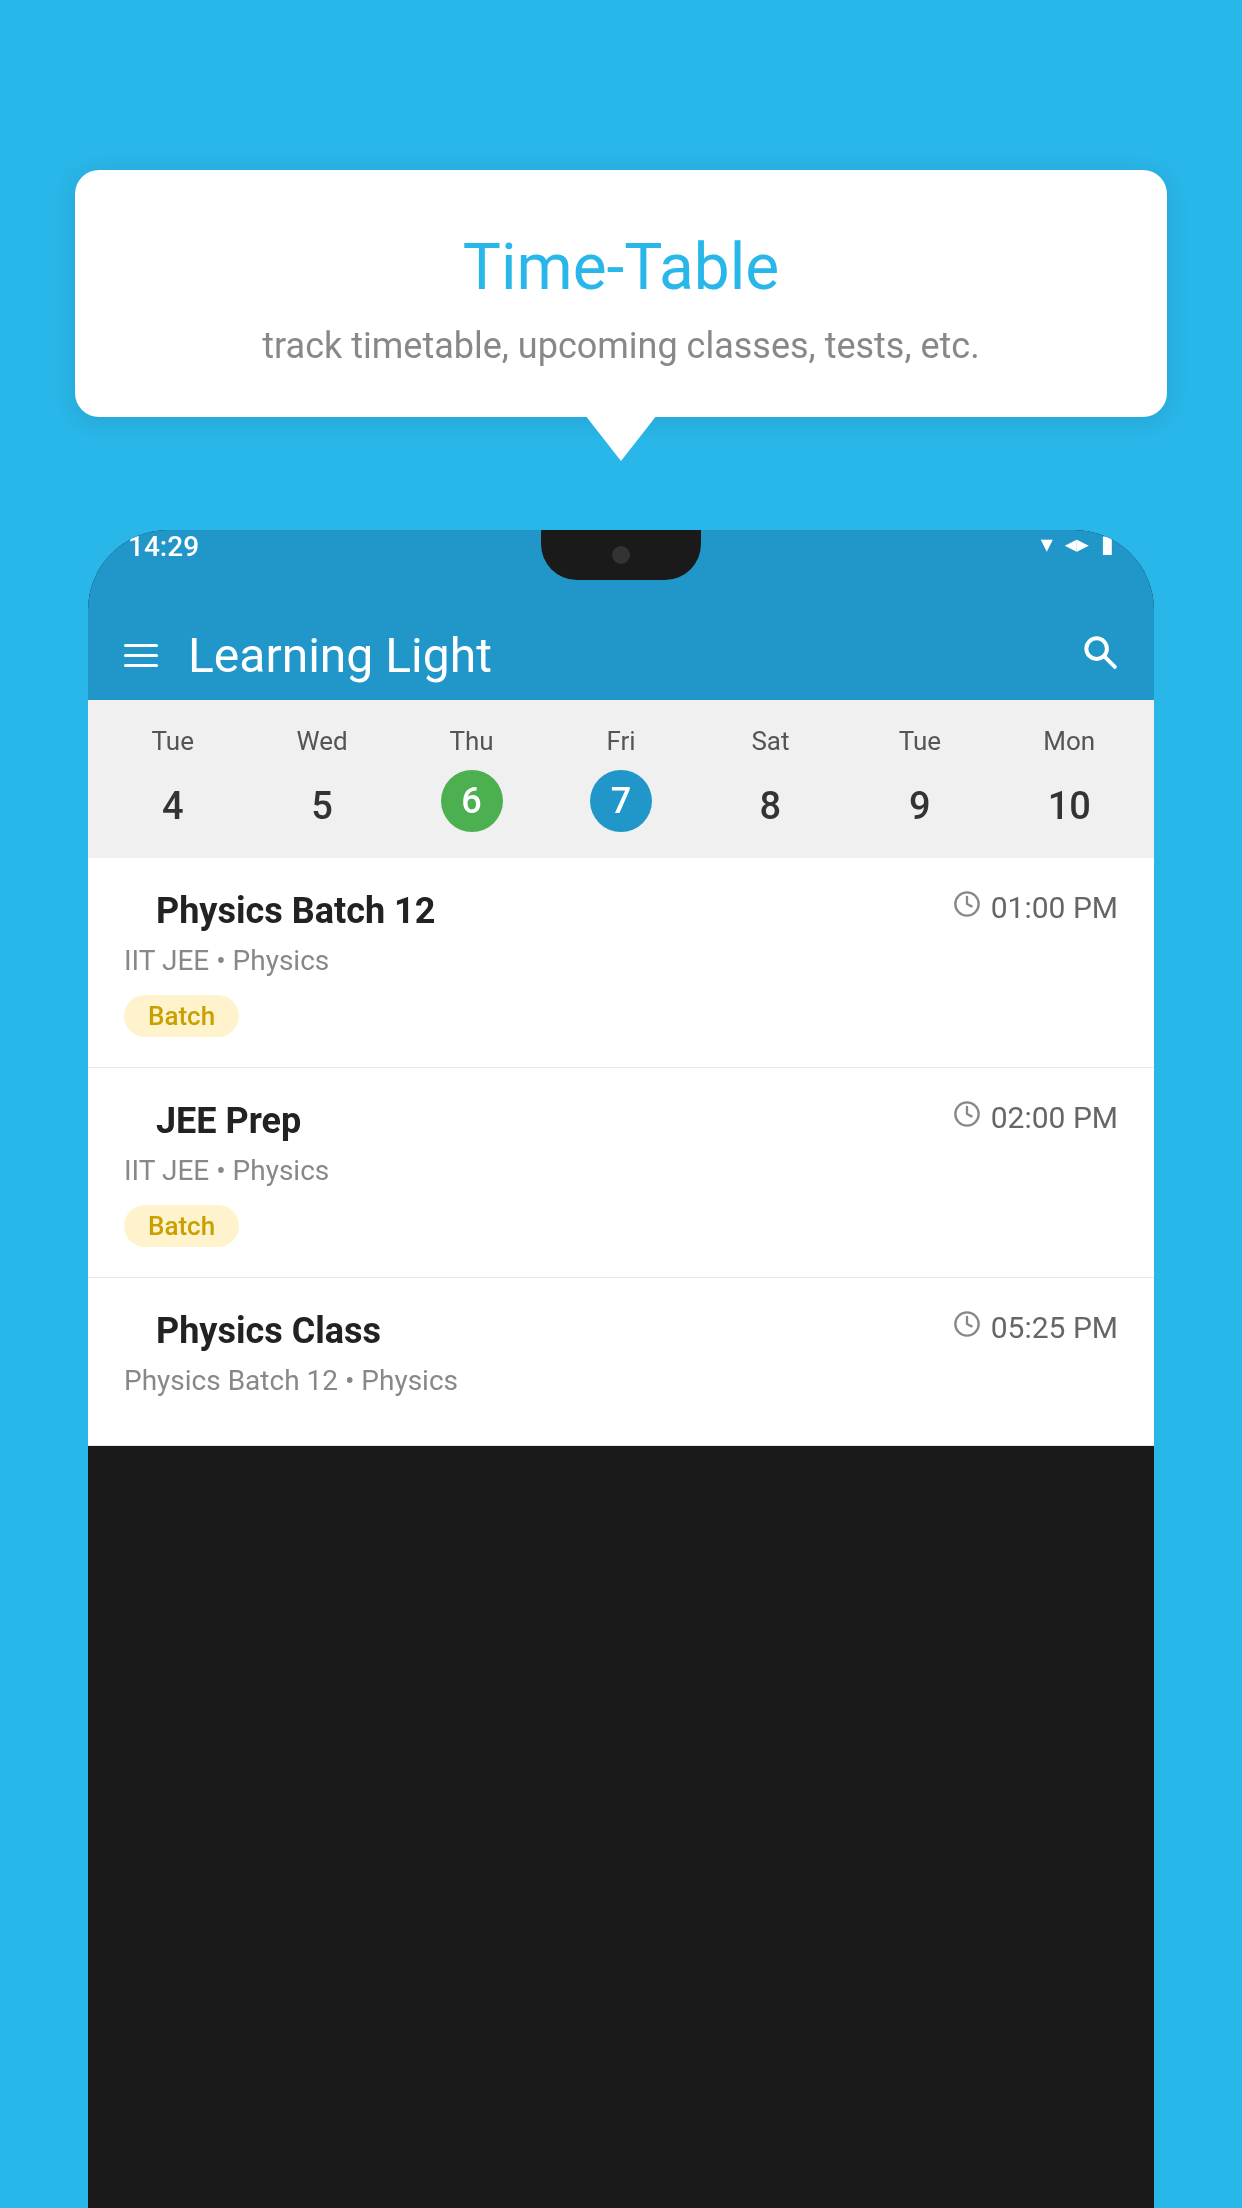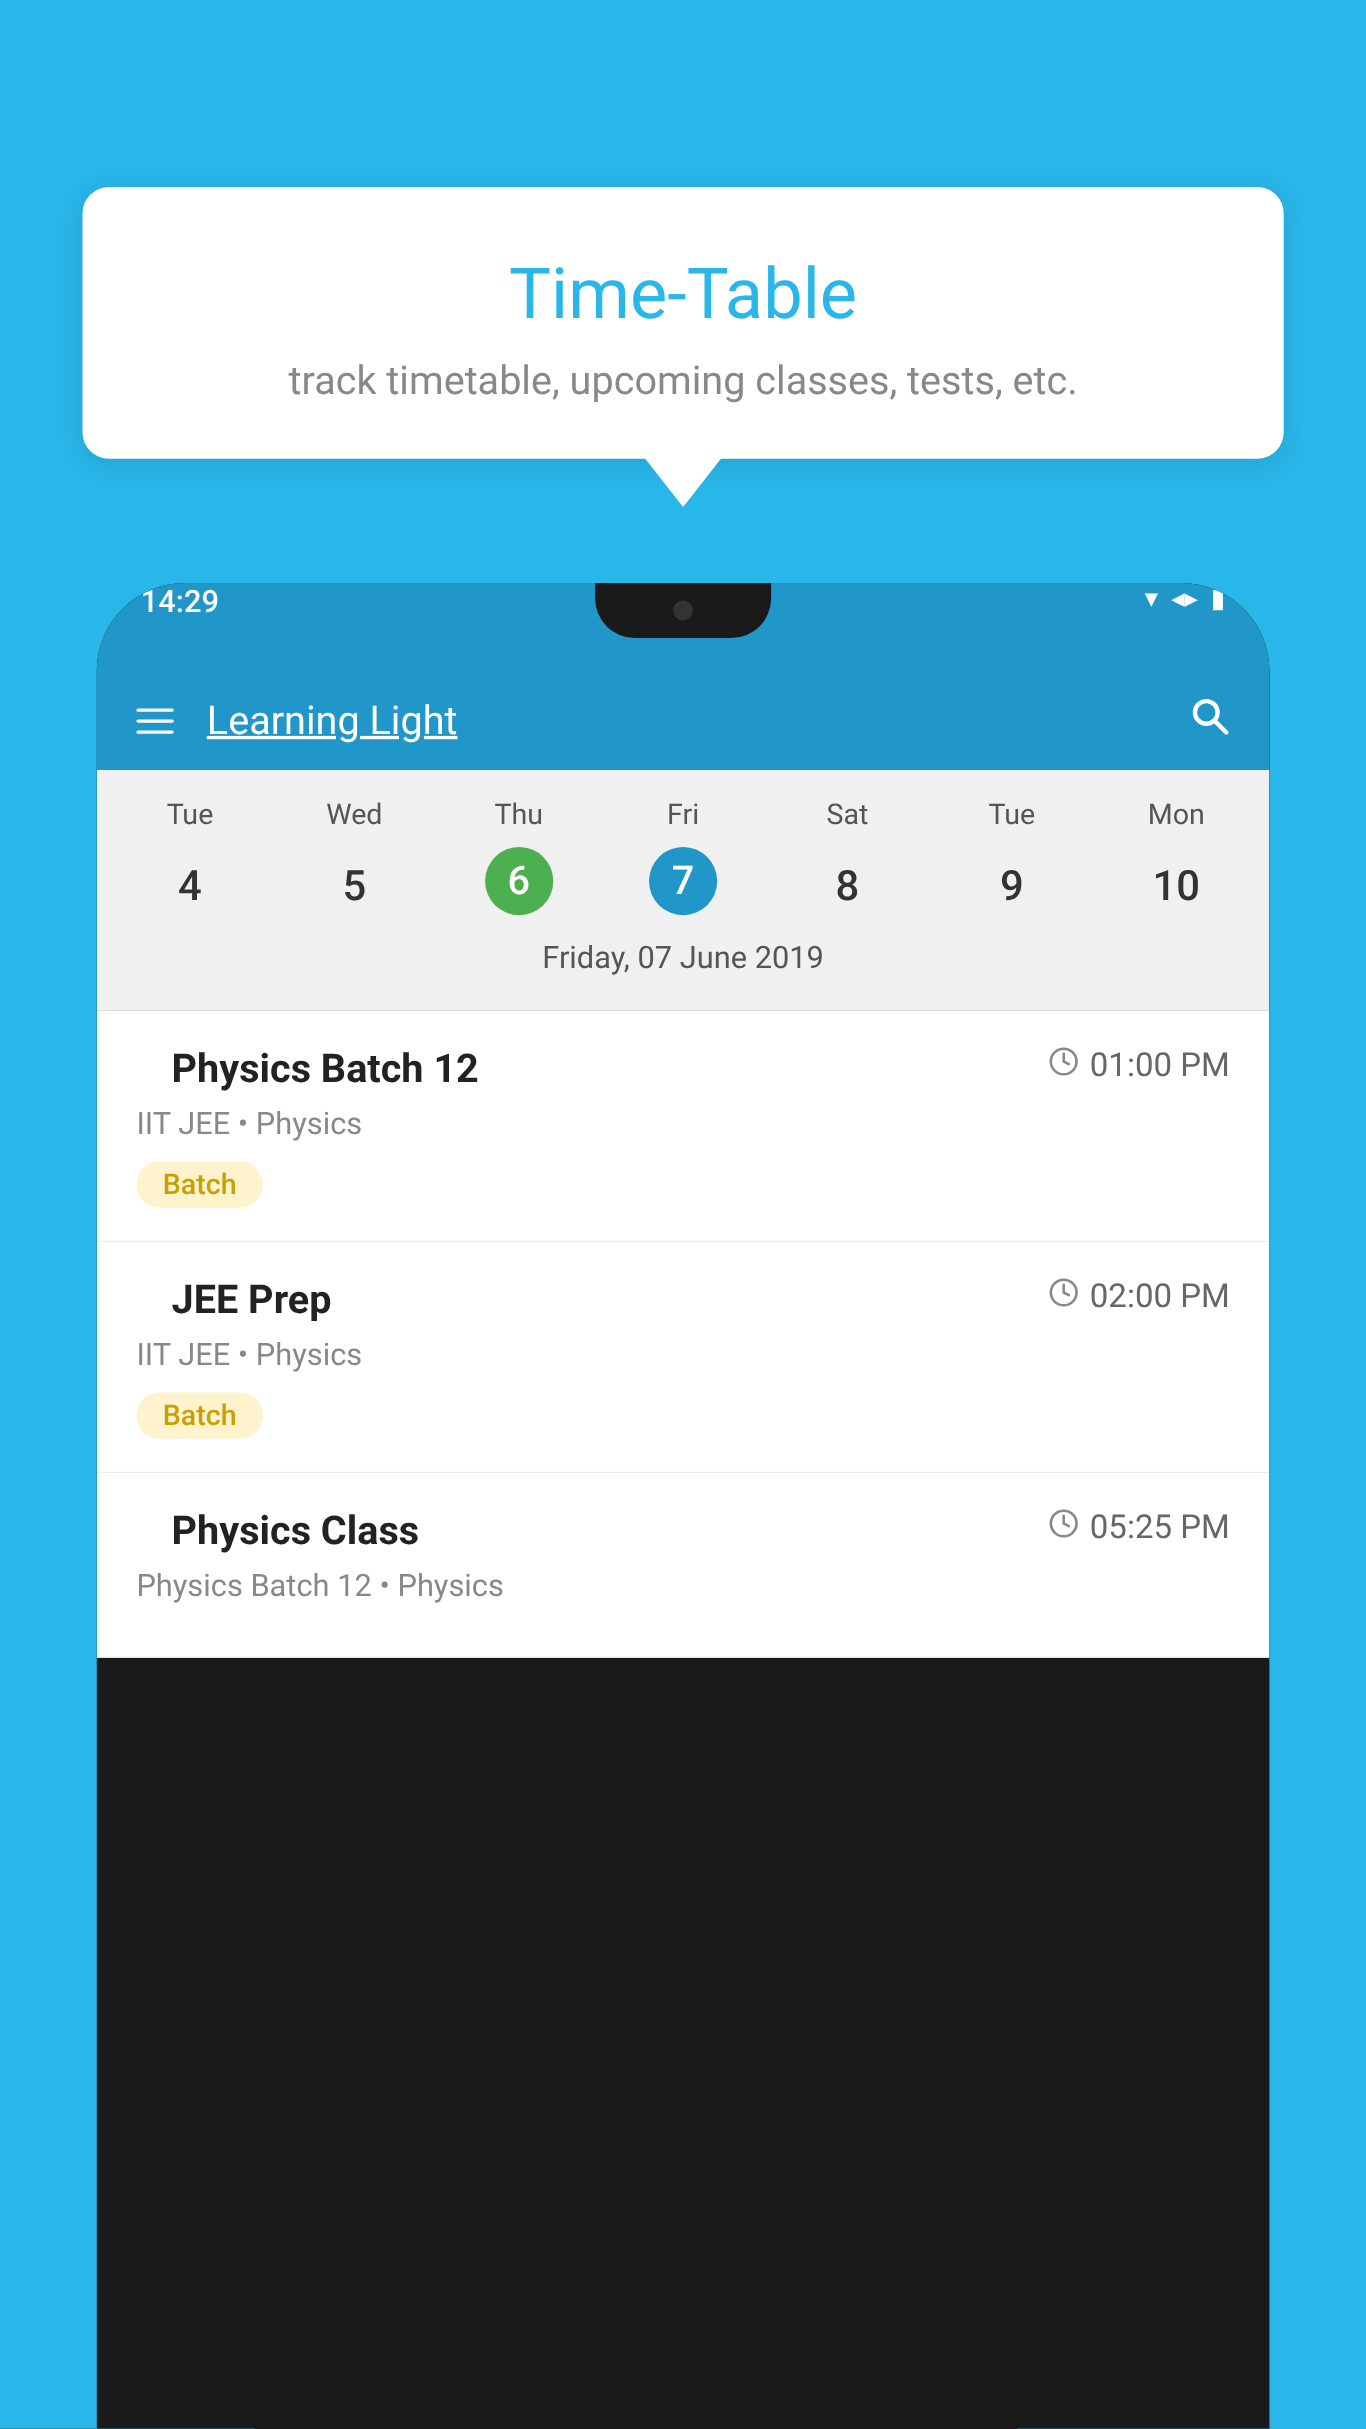--- a/index.html
+++ b/index.html
@@ -125,25 +125,24 @@
     }
     .hamburger-icon span {
       display: block;
       width: 34px;
       height: 3px;
       background: white;
       border-radius: 2px;
     }
     .app-title {
       color: white;
-      font-size: 36px;
+      font-size: 48px;
       font-weight: 400;
       margin-left: 30px;
       flex: 1;
-      text-decoration: underline;
     }
     .search-icon-btn {
       color: white;
       font-size: 38px;
       cursor: pointer;
     }
 
     
     .calendar-section {
       background: #f0f0f0;
@@ -299,21 +298,20 @@
     </div>
     <div class="day-numbers">
       <div class="day-num">4</div>
       <div class="day-num">5</div>
       <div class="day-num today">6</div>
       <div class="day-num selected">7</div>
       <div class="day-num">8</div>
       <div class="day-num">9</div>
       <div class="day-num">10</div>
     </div>
-    <div class="calendar-date-label">Friday, 07 June 2019</div>
   </div>
 
   <div class="classes-list">
 
     <div class="class-item">
       <div class="class-item-header">
         <span class="class-name">Physics Batch 12</span>
         <span class="class-time">
           <span class="clock-icon">
             <svg width="28" height="28" viewBox="0 0 24 24" fill="none" stroke="#888" stroke-width="2" stroke-linecap="round" stroke-linejoin="round">

